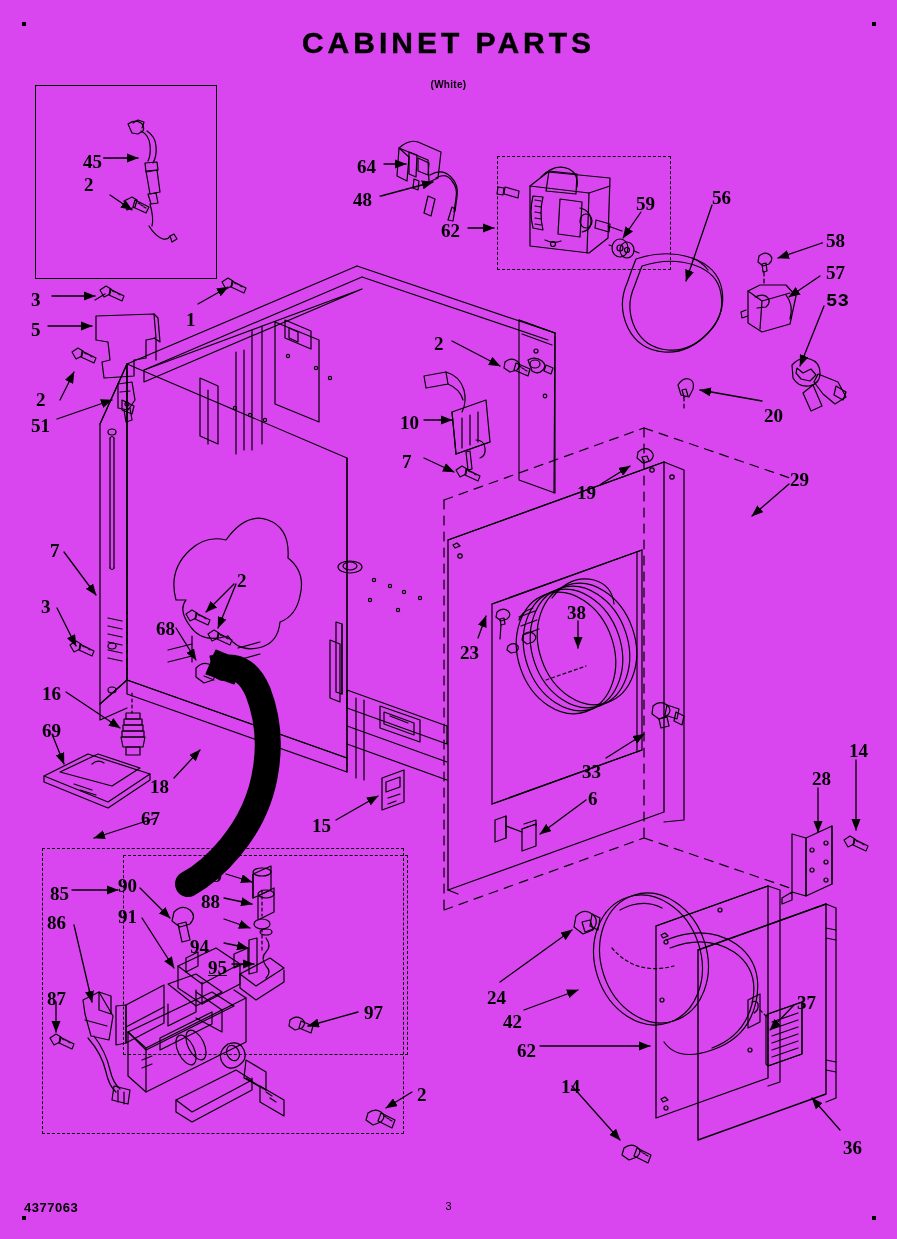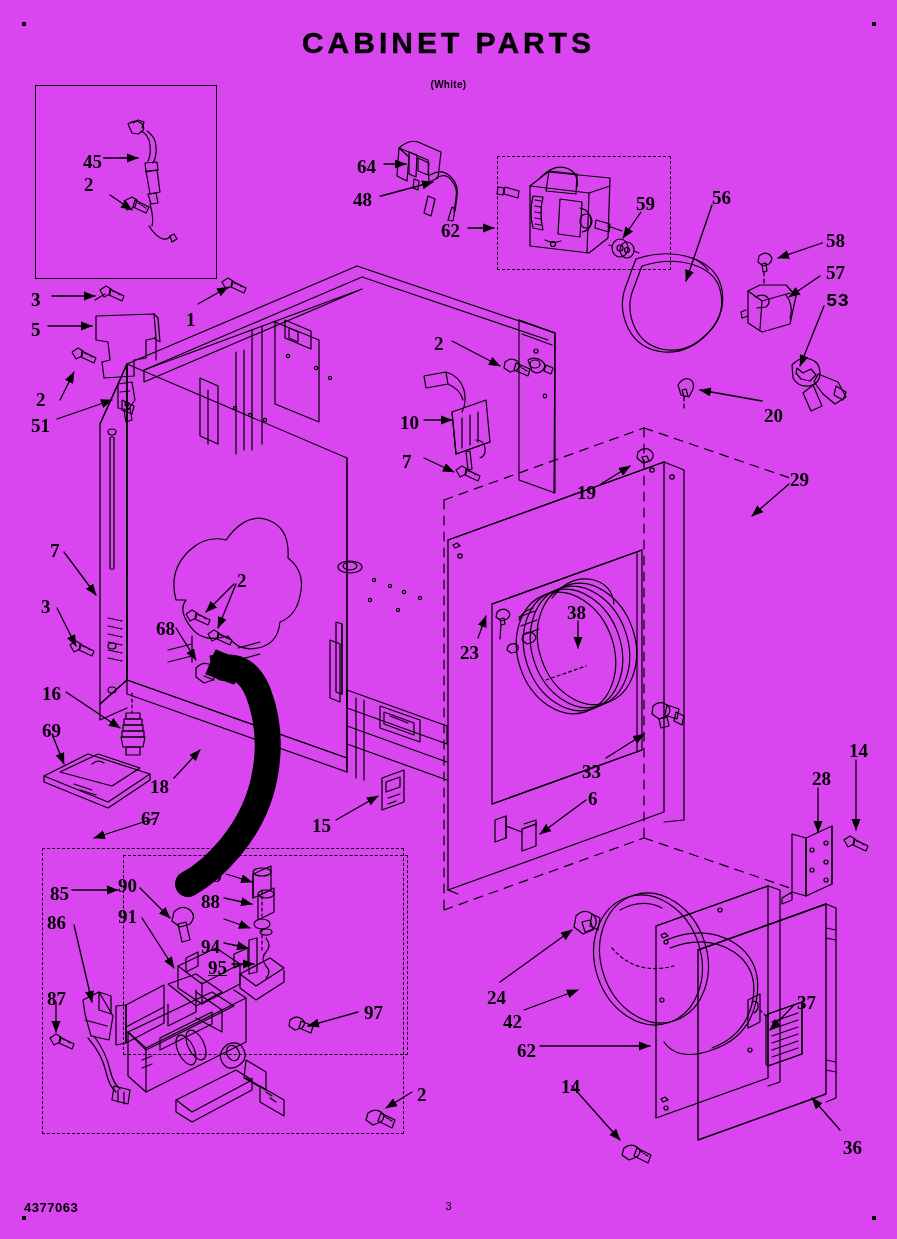--- a/index.html
+++ b/index.html
@@ -667,21 +667,21 @@
       <div class="callout" style="left: 812px; top: 769px;">28</div>
       <div class="callout" style="left: 849px; top: 741px;">14</div>
       <div class="callout" style="left: 50px; top: 884px;">85</div>
       <div class="callout" style="left: 47px; top: 913px;">86</div>
       <div class="callout" style="left: 47px; top: 989px;">87</div>
       <div class="callout" style="left: 118px; top: 876px;">90</div>
       <div class="callout" style="left: 118px; top: 907px;">91</div>
       <div class="callout" style="left: 203px; top: 866px;">89</div>
       <div class="callout" style="left: 201px; top: 892px;">88</div>
       <div class="callout" style="left: 201px; top: 860px;">93</div>
-      <div class="callout" style="left: 201px; top: 937px;">94</div>
+      <div class="callout" style="left: 190px; top: 937px;">94</div>
       <div class="callout" style="left: 208px; top: 958px; text-decoration: underline;">95</div>
       <div class="callout" style="left: 364px; top: 1003px;">97</div>
       <div class="callout" style="left: 417px; top: 1085px;">2</div>
       <div class="callout" style="left: 487px; top: 988px;">24</div>
       <div class="callout" style="left: 503px; top: 1012px;">42</div>
       <div class="callout" style="left: 517px; top: 1041px;">62</div>
       <div class="callout" style="left: 561px; top: 1077px;">14</div>
       <div class="callout" style="left: 797px; top: 993px;">37</div>
       <div class="callout" style="left: 843px; top: 1138px;">36</div>
     </div>

